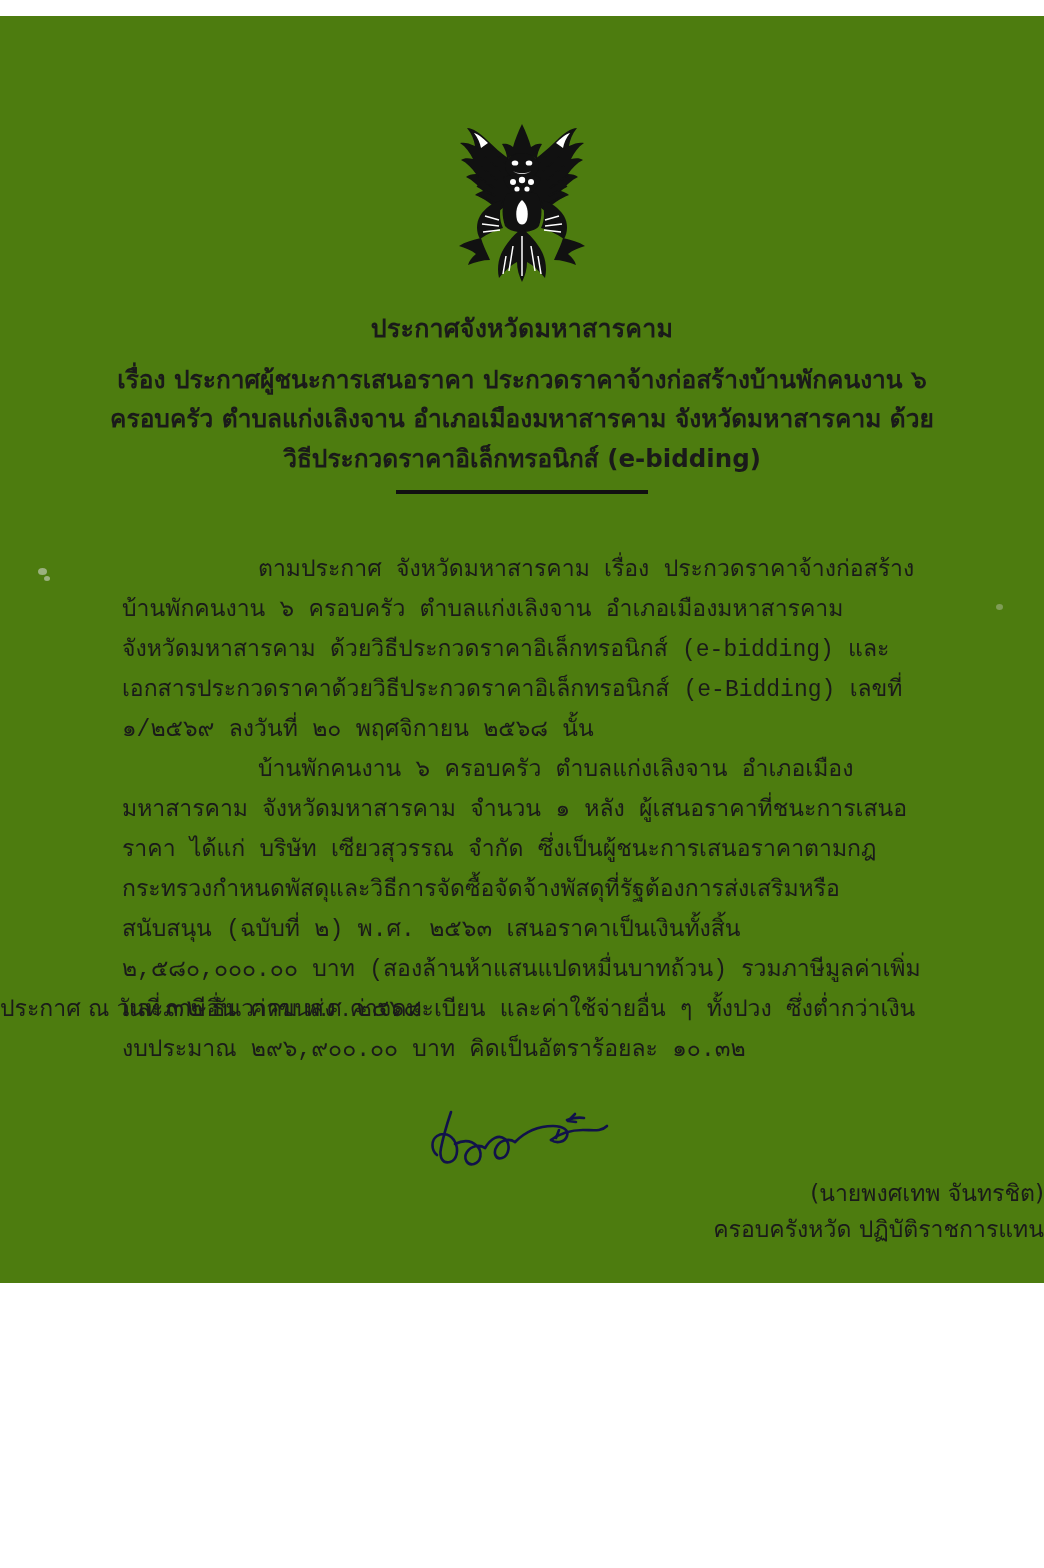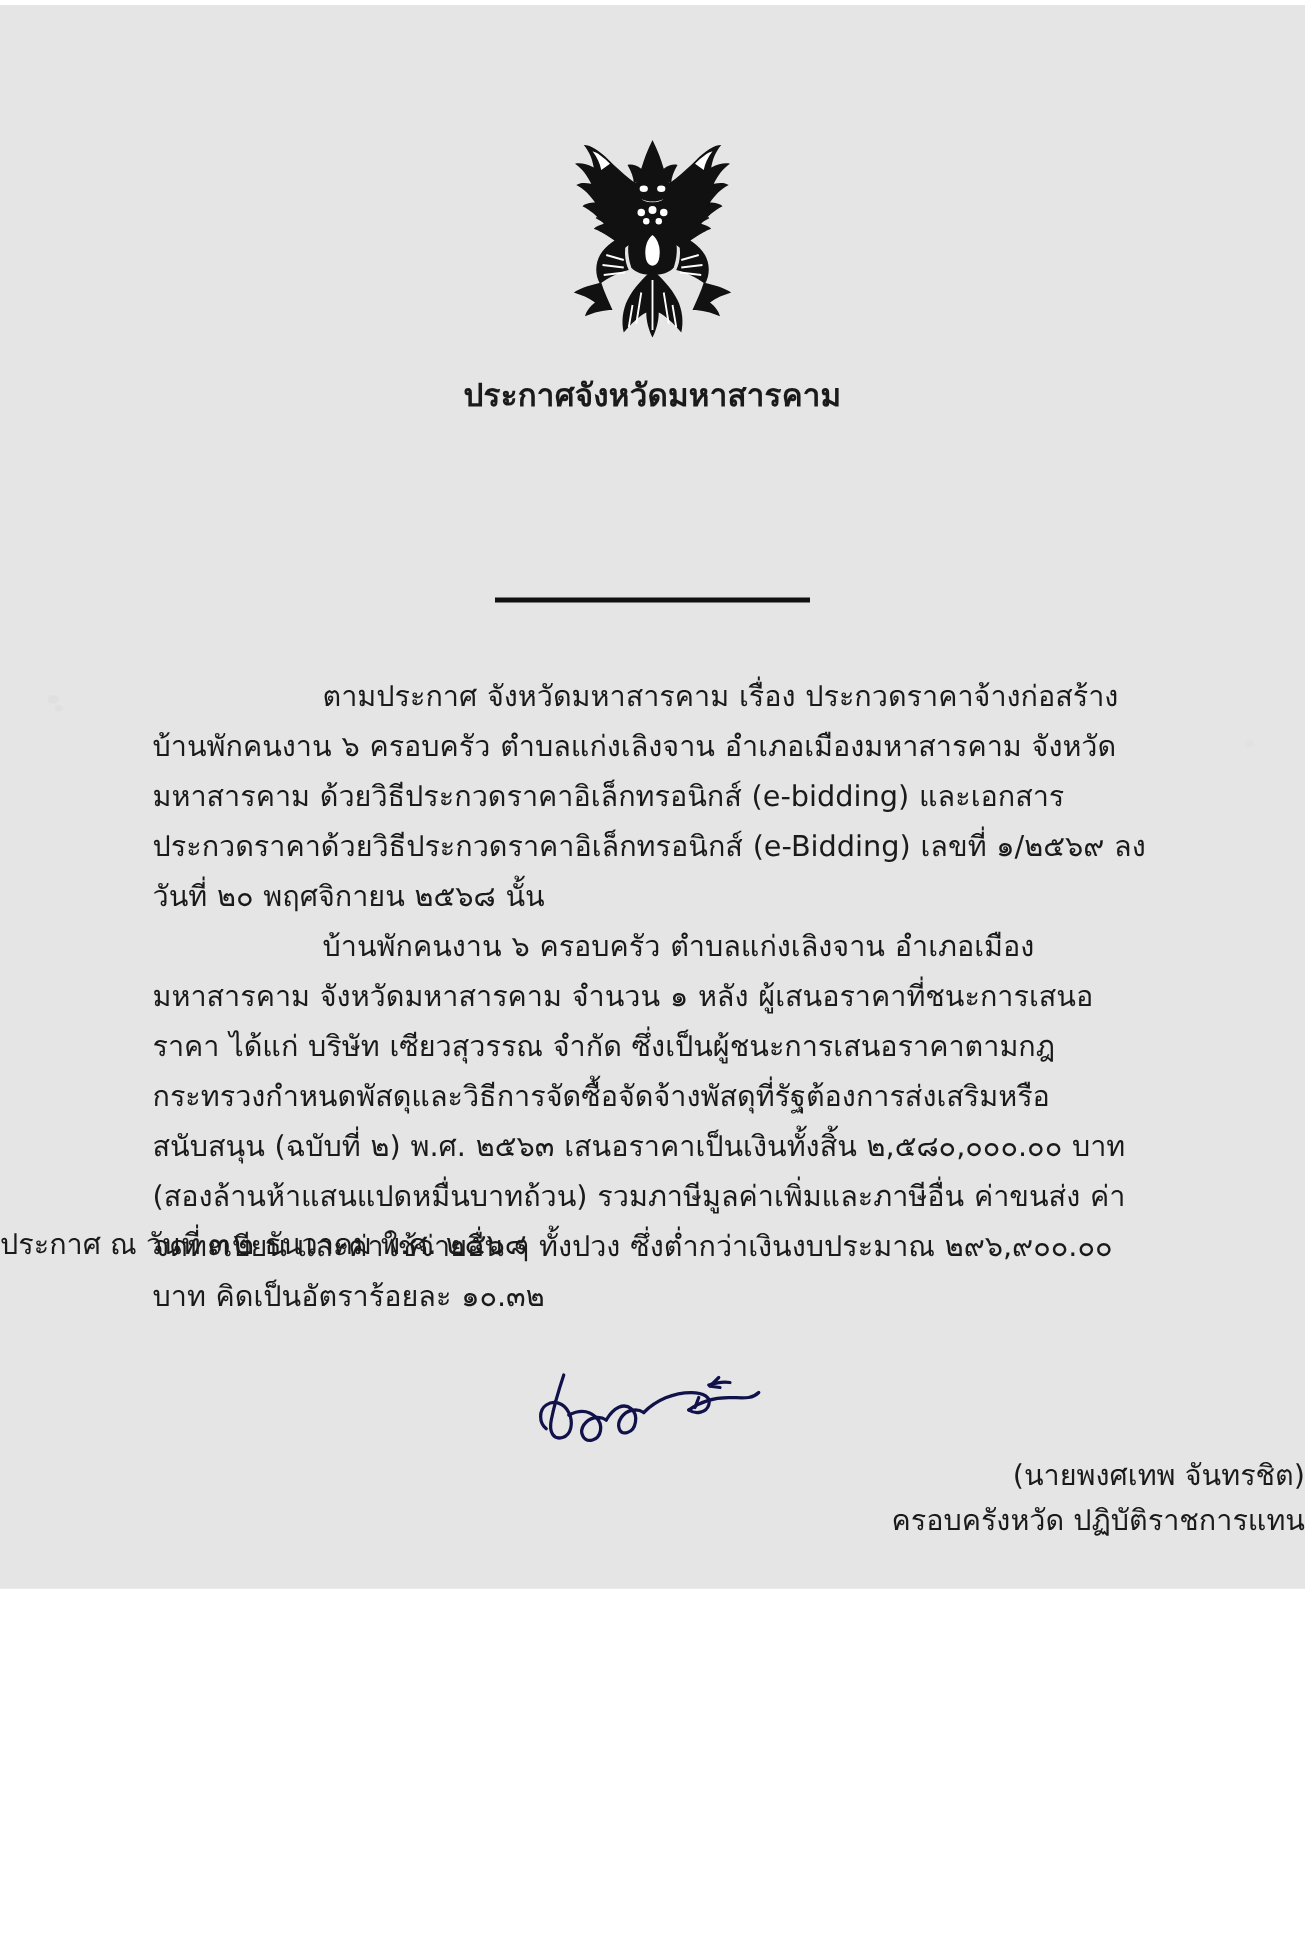--- a/index.html
+++ b/index.html
@@ -10,22 +10,22 @@
     background: #ffffff;
   }
   body {
     font-family: "DejaVu Sans", "Liberation Sans", sans-serif;
     color: #1a1a1a;
   }
   .page {
     position: relative;
     width: 1044px;
     height: 1267px;
-    margin: 4px auto;
-    background: #e5e5e5;
+    margin: 16px auto;
+    background: #4d7c0f;
     overflow: hidden;
   }
 
   
   .speckle {
     position: absolute;
     background: #dcdcdc;
     border-radius: 50%;
     opacity: .55;
     pointer-events: none;
@@ -86,20 +86,21 @@
     left: 122px;
     width: 800px;
   }
   .para {
     margin: 0;
     font-size: 23px;
     line-height: 40px;
     text-align: left;
     text-indent: 136px;
     word-spacing: .5px;
+    font-family: Liberation Mono, monospace;
   }
   .para + .para { margin-top: 0px; }
 
   
   .date-line {
     position: absolute;
     top: 973px;
     left: 0; right: 0;
     text-align: left;
     font-size: 23px;
@@ -184,20 +185,21 @@
         <path d="M116 122 C124 124 132 126 138 130 C132 132 126 134 121 138 C125 141 128 145 129 149 C122 146 114 144 107 144 C110 137 114 129 116 122 Z"></path>
 
         <path d="M75 112 C68 118 60 126 55 136 C51 144 50 154 52 162 C58 155 64 149 70 146 C70 153 72 160 75 166 C78 160 80 153 80 146 C86 149 92 155 98 162 C100 154 99 144 95 136 C90 126 82 118 75 112 Z"></path>
         <path d="M75 120 L75 160 M66 130 L62 155 M84 130 L88 155 M59 140 L56 158 M91 140 L94 158" stroke="#fff" stroke-width="1.5" fill="none"></path>
       </g>
     </svg>
   </div>
 
   <div class="heading-block">
     <h1 class="doc-title">ประกาศจังหวัดมหาสารคาม</h1>
+    <div class="doc-subject">เรื่อง ประกาศผู้ชนะการเสนอราคา ประกวดราคาจ้างก่อสร้างบ้านพักคนงาน ๖ ครอบครัว ตำบลแก่งเลิงจาน อำเภอเมืองมหาสารคาม จังหวัดมหาสารคาม ด้วยวิธีประกวดราคาอิเล็กทรอนิกส์ (e-bidding)</div>
   </div>
 
   <div class="divider"></div>
 
   <div class="body-block">
     <p class="para">ตามประกาศ จังหวัดมหาสารคาม เรื่อง ประกวดราคาจ้างก่อสร้างบ้านพักคนงาน ๖ ครอบครัว ตำบลแก่งเลิงจาน อำเภอเมืองมหาสารคาม จังหวัดมหาสารคาม ด้วยวิธีประกวดราคาอิเล็กทรอนิกส์ (e-bidding) และเอกสารประกวดราคาด้วยวิธีประกวดราคาอิเล็กทรอนิกส์ (e-Bidding) เลขที่ ๑/๒๕๖๙ ลงวันที่ ๒๐ พฤศจิกายน ๒๕๖๘ นั้น</p>
     <p class="para">บ้านพักคนงาน ๖ ครอบครัว ตำบลแก่งเลิงจาน อำเภอเมืองมหาสารคาม จังหวัดมหาสารคาม จำนวน ๑ หลัง ผู้เสนอราคาที่ชนะการเสนอราคา ได้แก่ บริษัท เซียวสุวรรณ จำกัด ซึ่งเป็นผู้ชนะการเสนอราคาตามกฎกระทรวงกำหนดพัสดุและวิธีการจัดซื้อจัดจ้างพัสดุที่รัฐต้องการส่งเสริมหรือสนับสนุน (ฉบับที่ ๒) พ.ศ. ๒๕๖๓ เสนอราคาเป็นเงินทั้งสิ้น ๒,๕๘๐,๐๐๐.๐๐ บาท (สองล้านห้าแสนแปดหมื่นบาทถ้วน) รวมภาษีมูลค่าเพิ่มและภาษีอื่น ค่าขนส่ง ค่าจดทะเบียน และค่าใช้จ่ายอื่น ๆ ทั้งปวง ซึ่งต่ำกว่าเงินงบประมาณ ๒๙๖,๙๐๐.๐๐ บาท คิดเป็นอัตราร้อยละ ๑๐.๓๒</p>
   </div>
 
   <div class="date-line">

